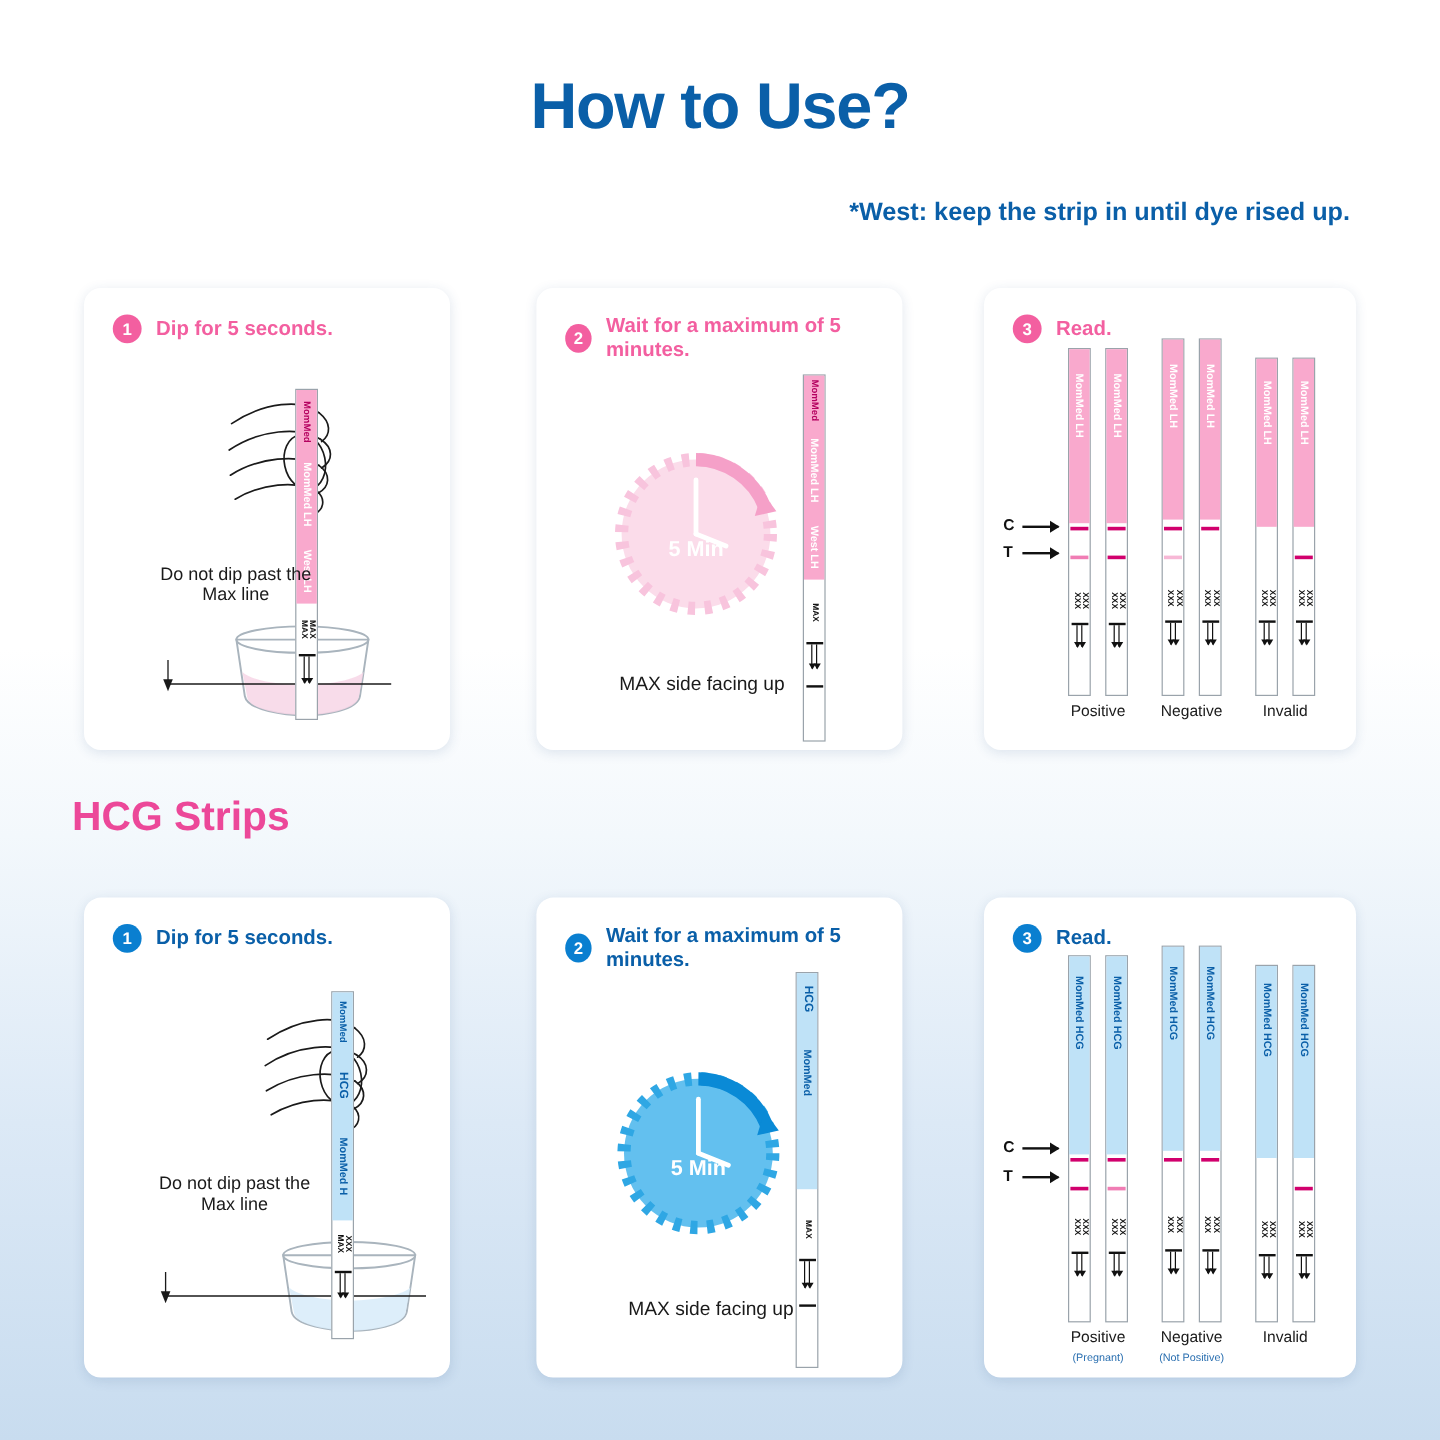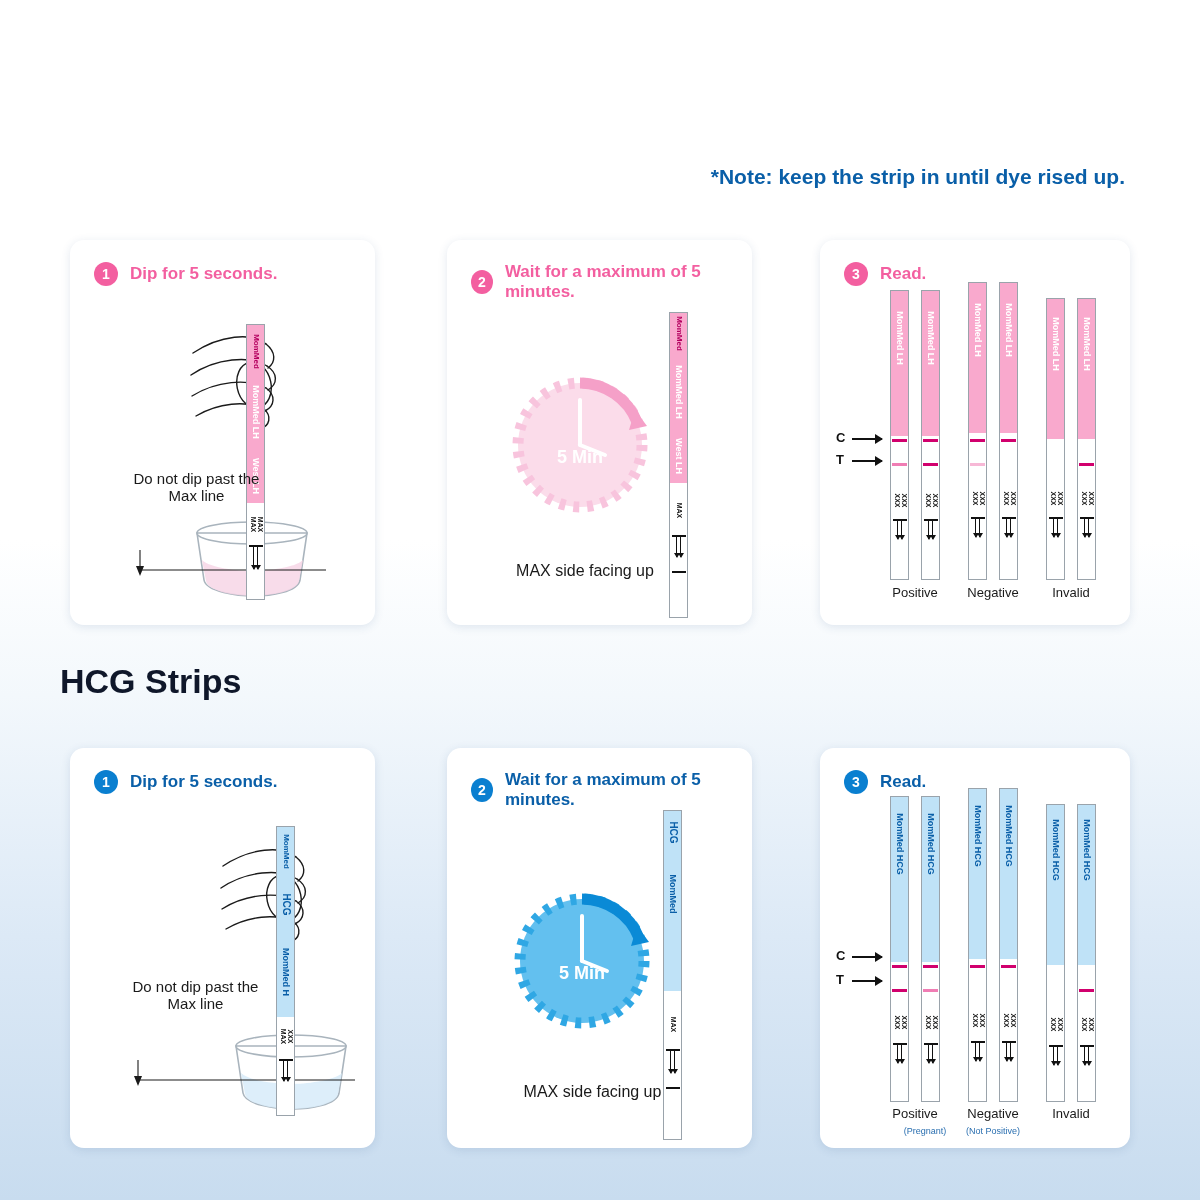--- a/index.html
+++ b/index.html
@@ -12,21 +12,21 @@
   }
   .page { position:relative; width:1200px; height:1200px; }
 
   .title {
     text-align:center; color:#0a5fa8; font-weight:bold;
     font-size:54px; letter-spacing:-1px; padding-top:58px;
   }
 
   .sec-title { font-size:34px; font-weight:bold; }
   #lh-title { position:absolute; left:60px; top:160px; color:#f35fa0; }
-  #hcg-title { position:absolute; left:60px; top:662px; color:#0f172a; }
+  #hcg-title { position:absolute; left:60px; top:662px; color:#ec4899; }
 
   .note {
     position:absolute; right:75px; top:165px;
     color:#0a5fa8; font-size:21px; font-weight:bold;
   }
 
   .card {
     position:absolute; background:#fff; border-radius:14px;
     box-shadow:0 2px 10px rgba(40,80,130,0.13);
   }
@@ -79,22 +79,23 @@
     border-left:8px solid #111;
   }
 
   svg { display:block; }
 </style>
 </head>
 <body>
 
 <div class="page">
 
-
-  <div class="note">*Note: keep the strip in until dye rised up.</div>
+  <div class="title">How to Use?</div>
+
+  <div class="note">*West: keep the strip in until dye rised up.</div>
 
   <div class="card" style="left:70px; top:240px; width:305px; height:385px;">
     <div class="step-head">
       <div class="badge pink">1</div>
       <div class="step-label pink">Dip for 5 seconds.</div>
     </div>
 
     <svg width="305" height="385" style="position:absolute;left:0;top:0;">
       <g fill="none" stroke="#1a1a1a" stroke-width="1.4" stroke-linecap="round">
         <path d="M123,113 C150,95 182,92 196,104"></path>
@@ -435,21 +436,21 @@
       <div class="maxtxt" style="top:216px;left:6px;">XXX</div>
       <div class="maxtxt" style="top:216px;left:13px;">XXX</div>
       <div class="hbar" style="left:2px;width:14px;top:240px;"></div>
       <div class="arrow-col" style="top:242px;height:18px;">
           <div class="arr" style="height:18px;"></div>
           <div class="arr" style="height:18px;"></div>
         </div>
     </div>
 
     <div class="small-caption" style="position:absolute;left:55px;top:358px;width:80px;">Positive</div>
-    <div class="tiny-caption" style="position:absolute;left:65px;top:378px;width:80px;">(Pregnant)</div>
+    <div class="tiny-caption" style="position:absolute;left:55px;top:378px;width:80px;">(Pregnant)</div>
 
     <div class="small-caption" style="position:absolute;left:130px;top:358px;width:86px;">Negative</div>
     <div class="tiny-caption" style="position:absolute;left:130px;top:378px;width:86px;">(Not Positive)</div>
 
     <div class="small-caption" style="position:absolute;left:211px;top:358px;width:80px;">Invalid</div>
   </div>
 
 </div>
 
 </body></html>

